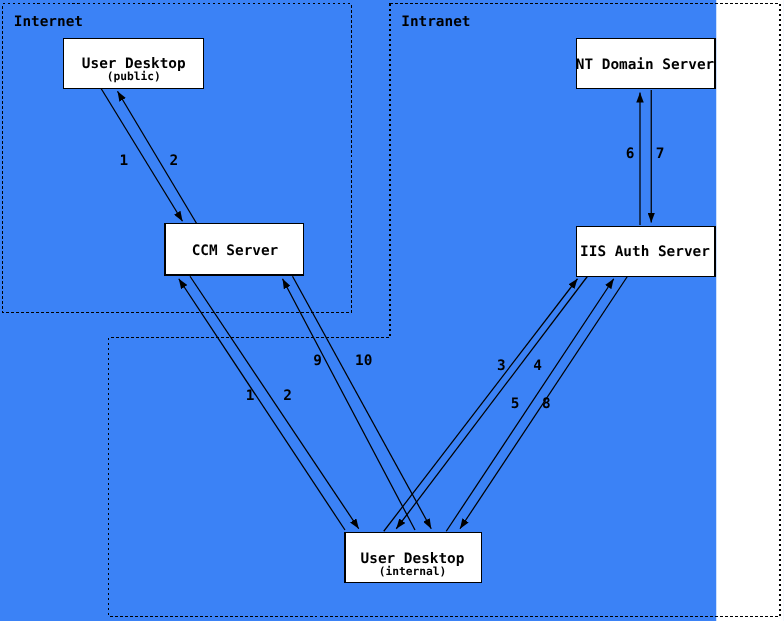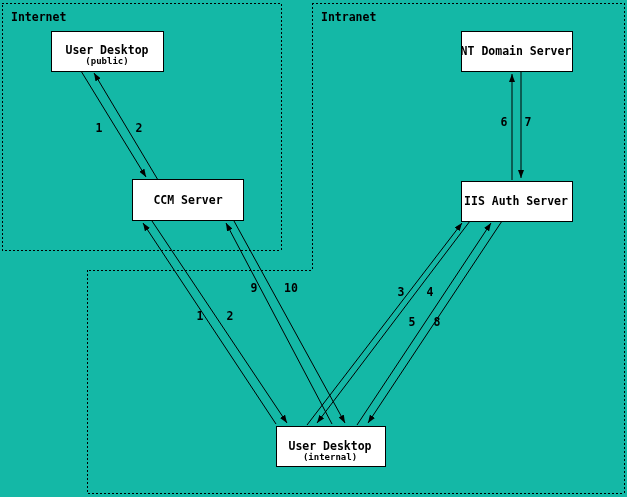--- a/index.html
+++ b/index.html
@@ -2,23 +2,23 @@
 <html><head>
 <meta charset="utf-8">
 <style>
   html, body {
     margin: 0;
     padding: 0;
     background: #ffffff;
   }
   .canvas {
     position: relative;
-    width: 627px;
+    width: 573px;
     height: 497px;
-    background: #14b8a6;
+    background: #3b82f6;
     font-family: "DejaVu Sans Mono", "Liberation Mono", monospace;
     text-decoration: underline;
   }
   svg text {
     font-family: "DejaVu Sans Mono", "Liberation Mono", monospace;
     font-weight: bold;
     fill: #000000;
   }
   .zone-label   { font-size: 11.5px; }
   .node-title   { font-size: 11.5px; text-anchor: middle; }

